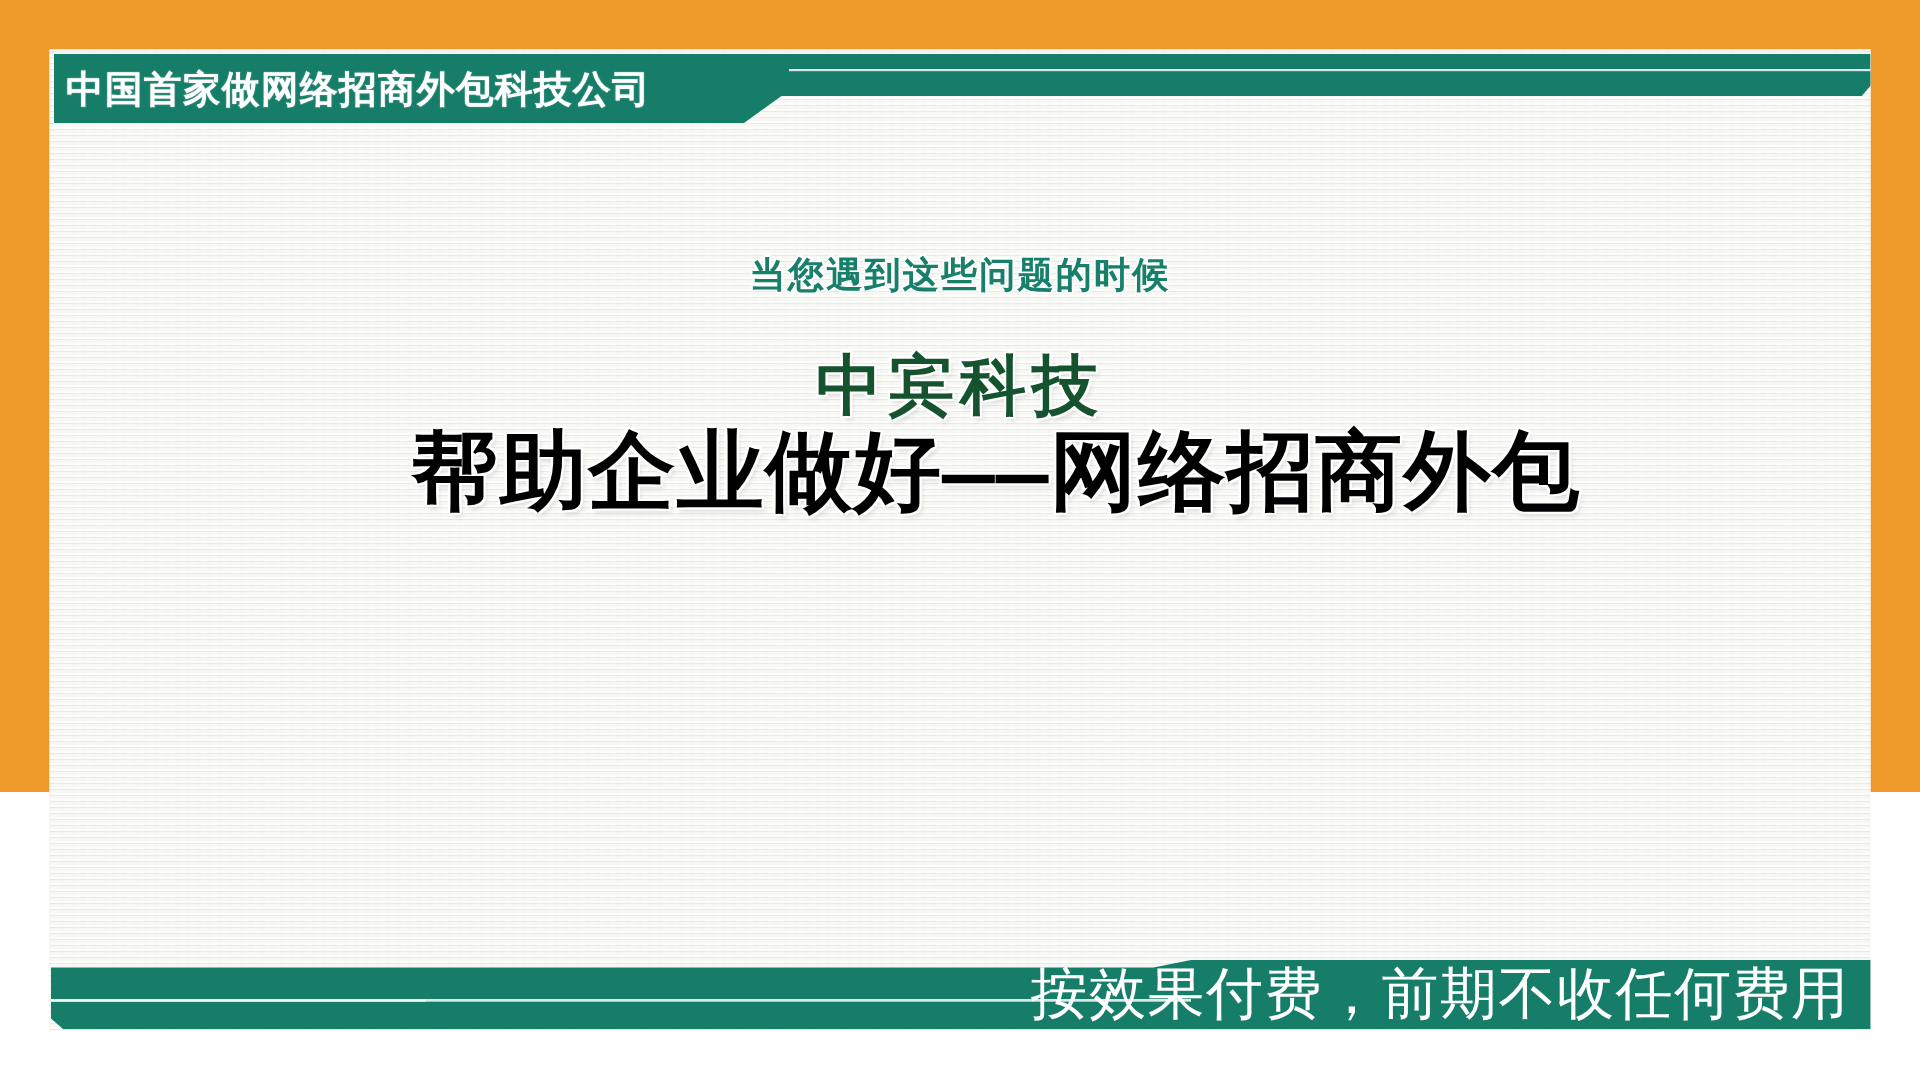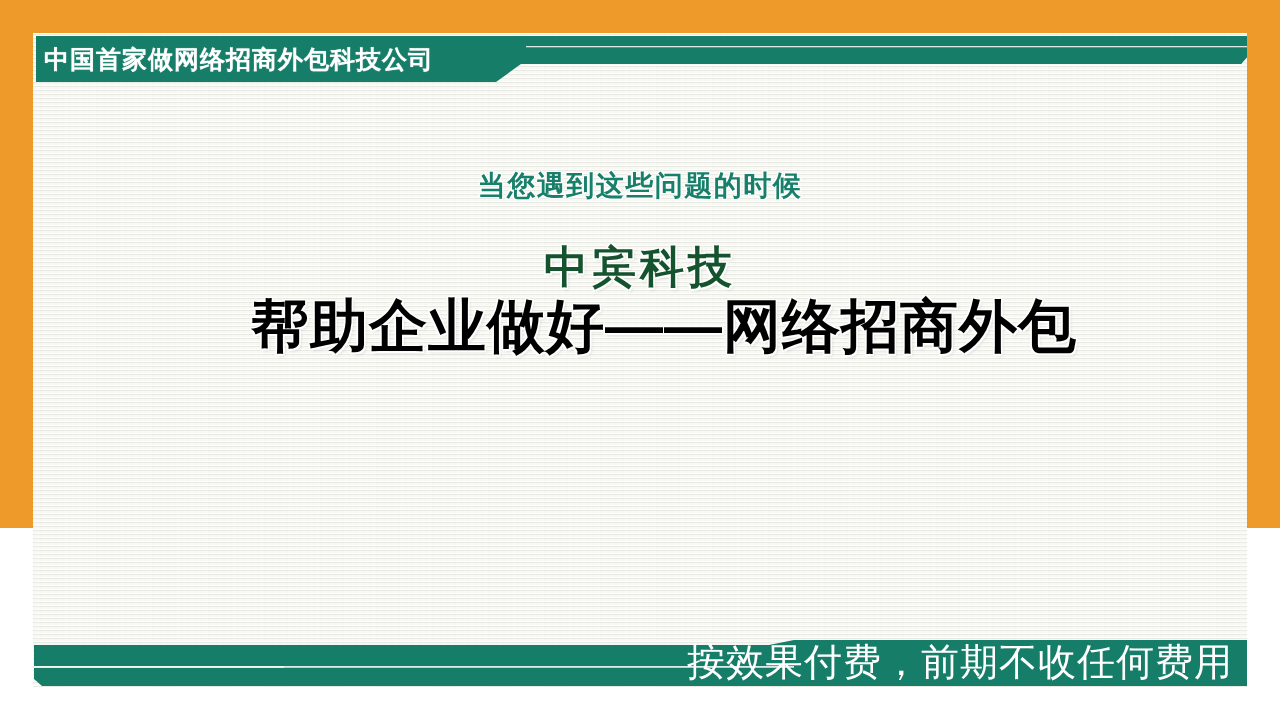--- a/index.html
+++ b/index.html
@@ -8,20 +8,21 @@
     width:1280px; height:720px;
     overflow:hidden;
     font-family:"Liberation Sans", sans-serif;
   }
 
   
   #slide {
     position:relative;
     width:1280px; height:528px;
     background:#EE9A2B;            
+    font-family:Liberation Mono, monospace;
   }
 
   
   #canvas {
     position:absolute;
     left:33px; top:33px;
     width:1214px; height:654px;
     background-color:#F3F3EF;
     background-image:
       repeating-linear-gradient(to bottom,
@@ -66,21 +67,21 @@
     left:33px; top:33px;
     width:1214px; height:654px;
     display:flex;
     flex-direction:column;
     align-items:center;
     pointer-events:none;
   }
 
   .eyebrow {
     margin-top:134px;
-    font-size:28px;
+    font-size:24px;
     font-weight:bold;
     color:#18806A;
     letter-spacing:1.5px;
     text-shadow:
        1px  1px 0 rgba(255,255,255,.95),
       -1px -1px 0 rgba(255,255,255,.95),
        1px -1px 0 rgba(255,255,255,.95),
       -1px  1px 0 rgba(255,255,255,.95);
   }
 

